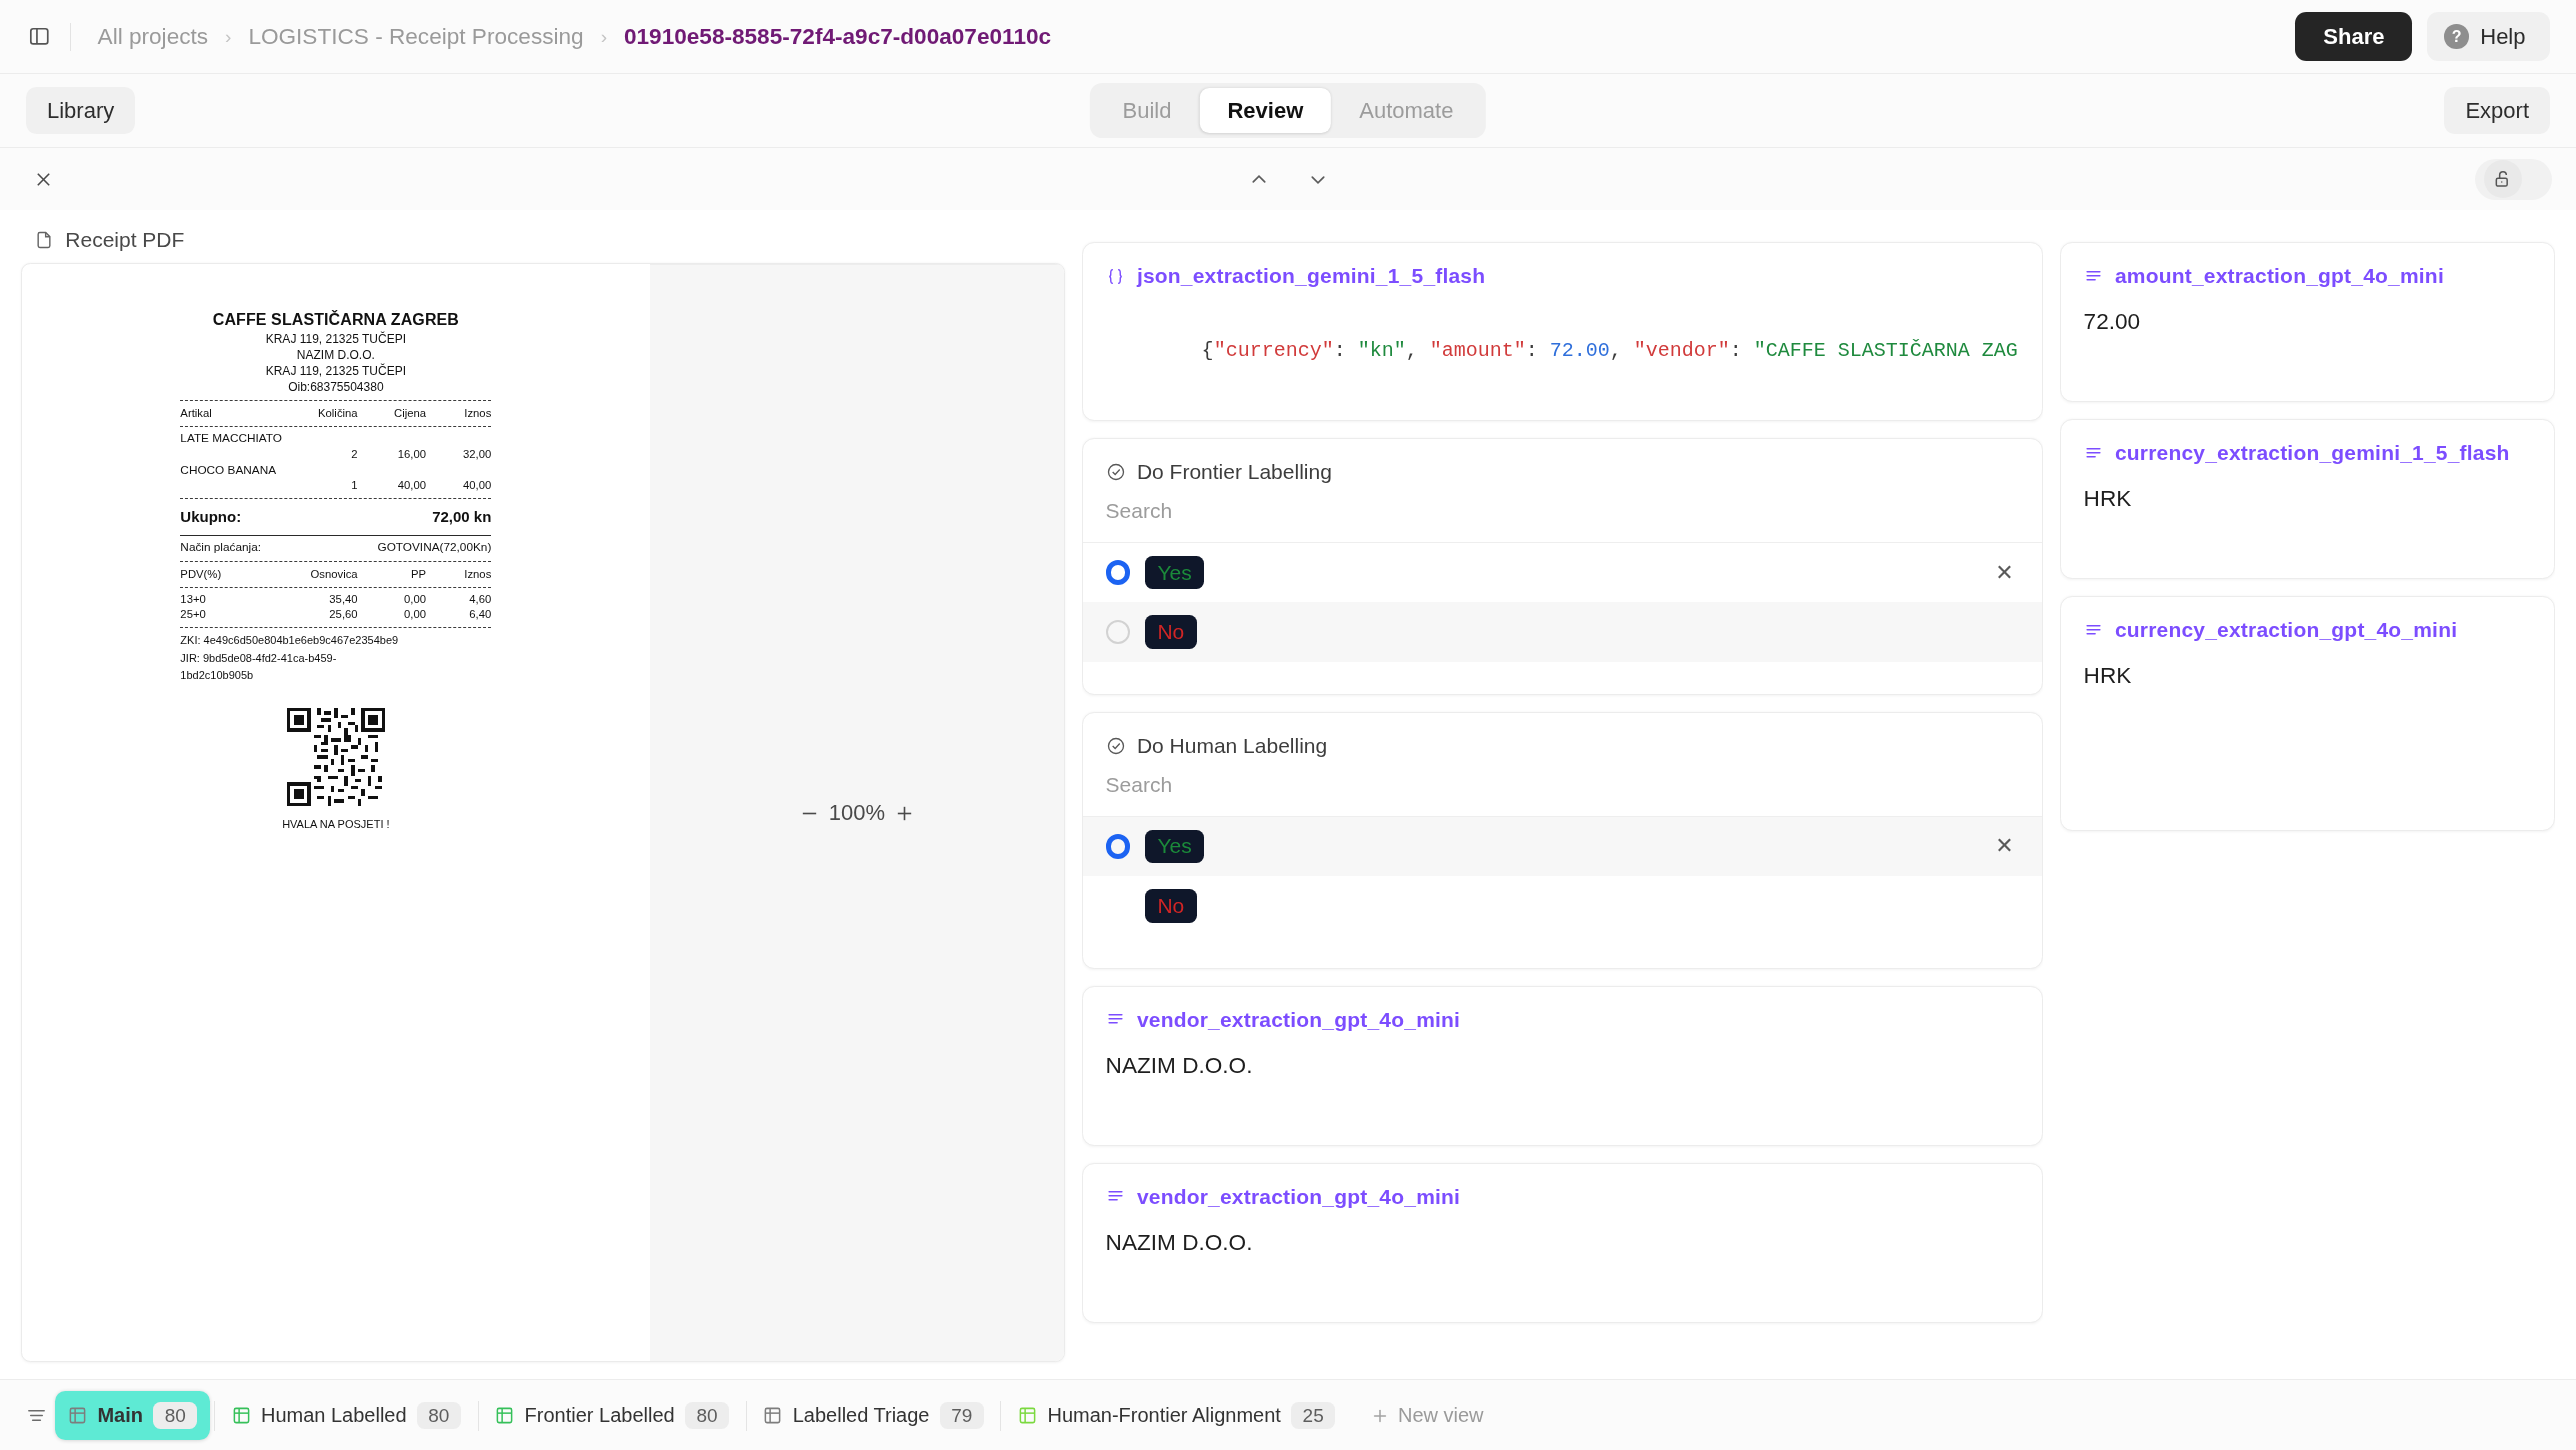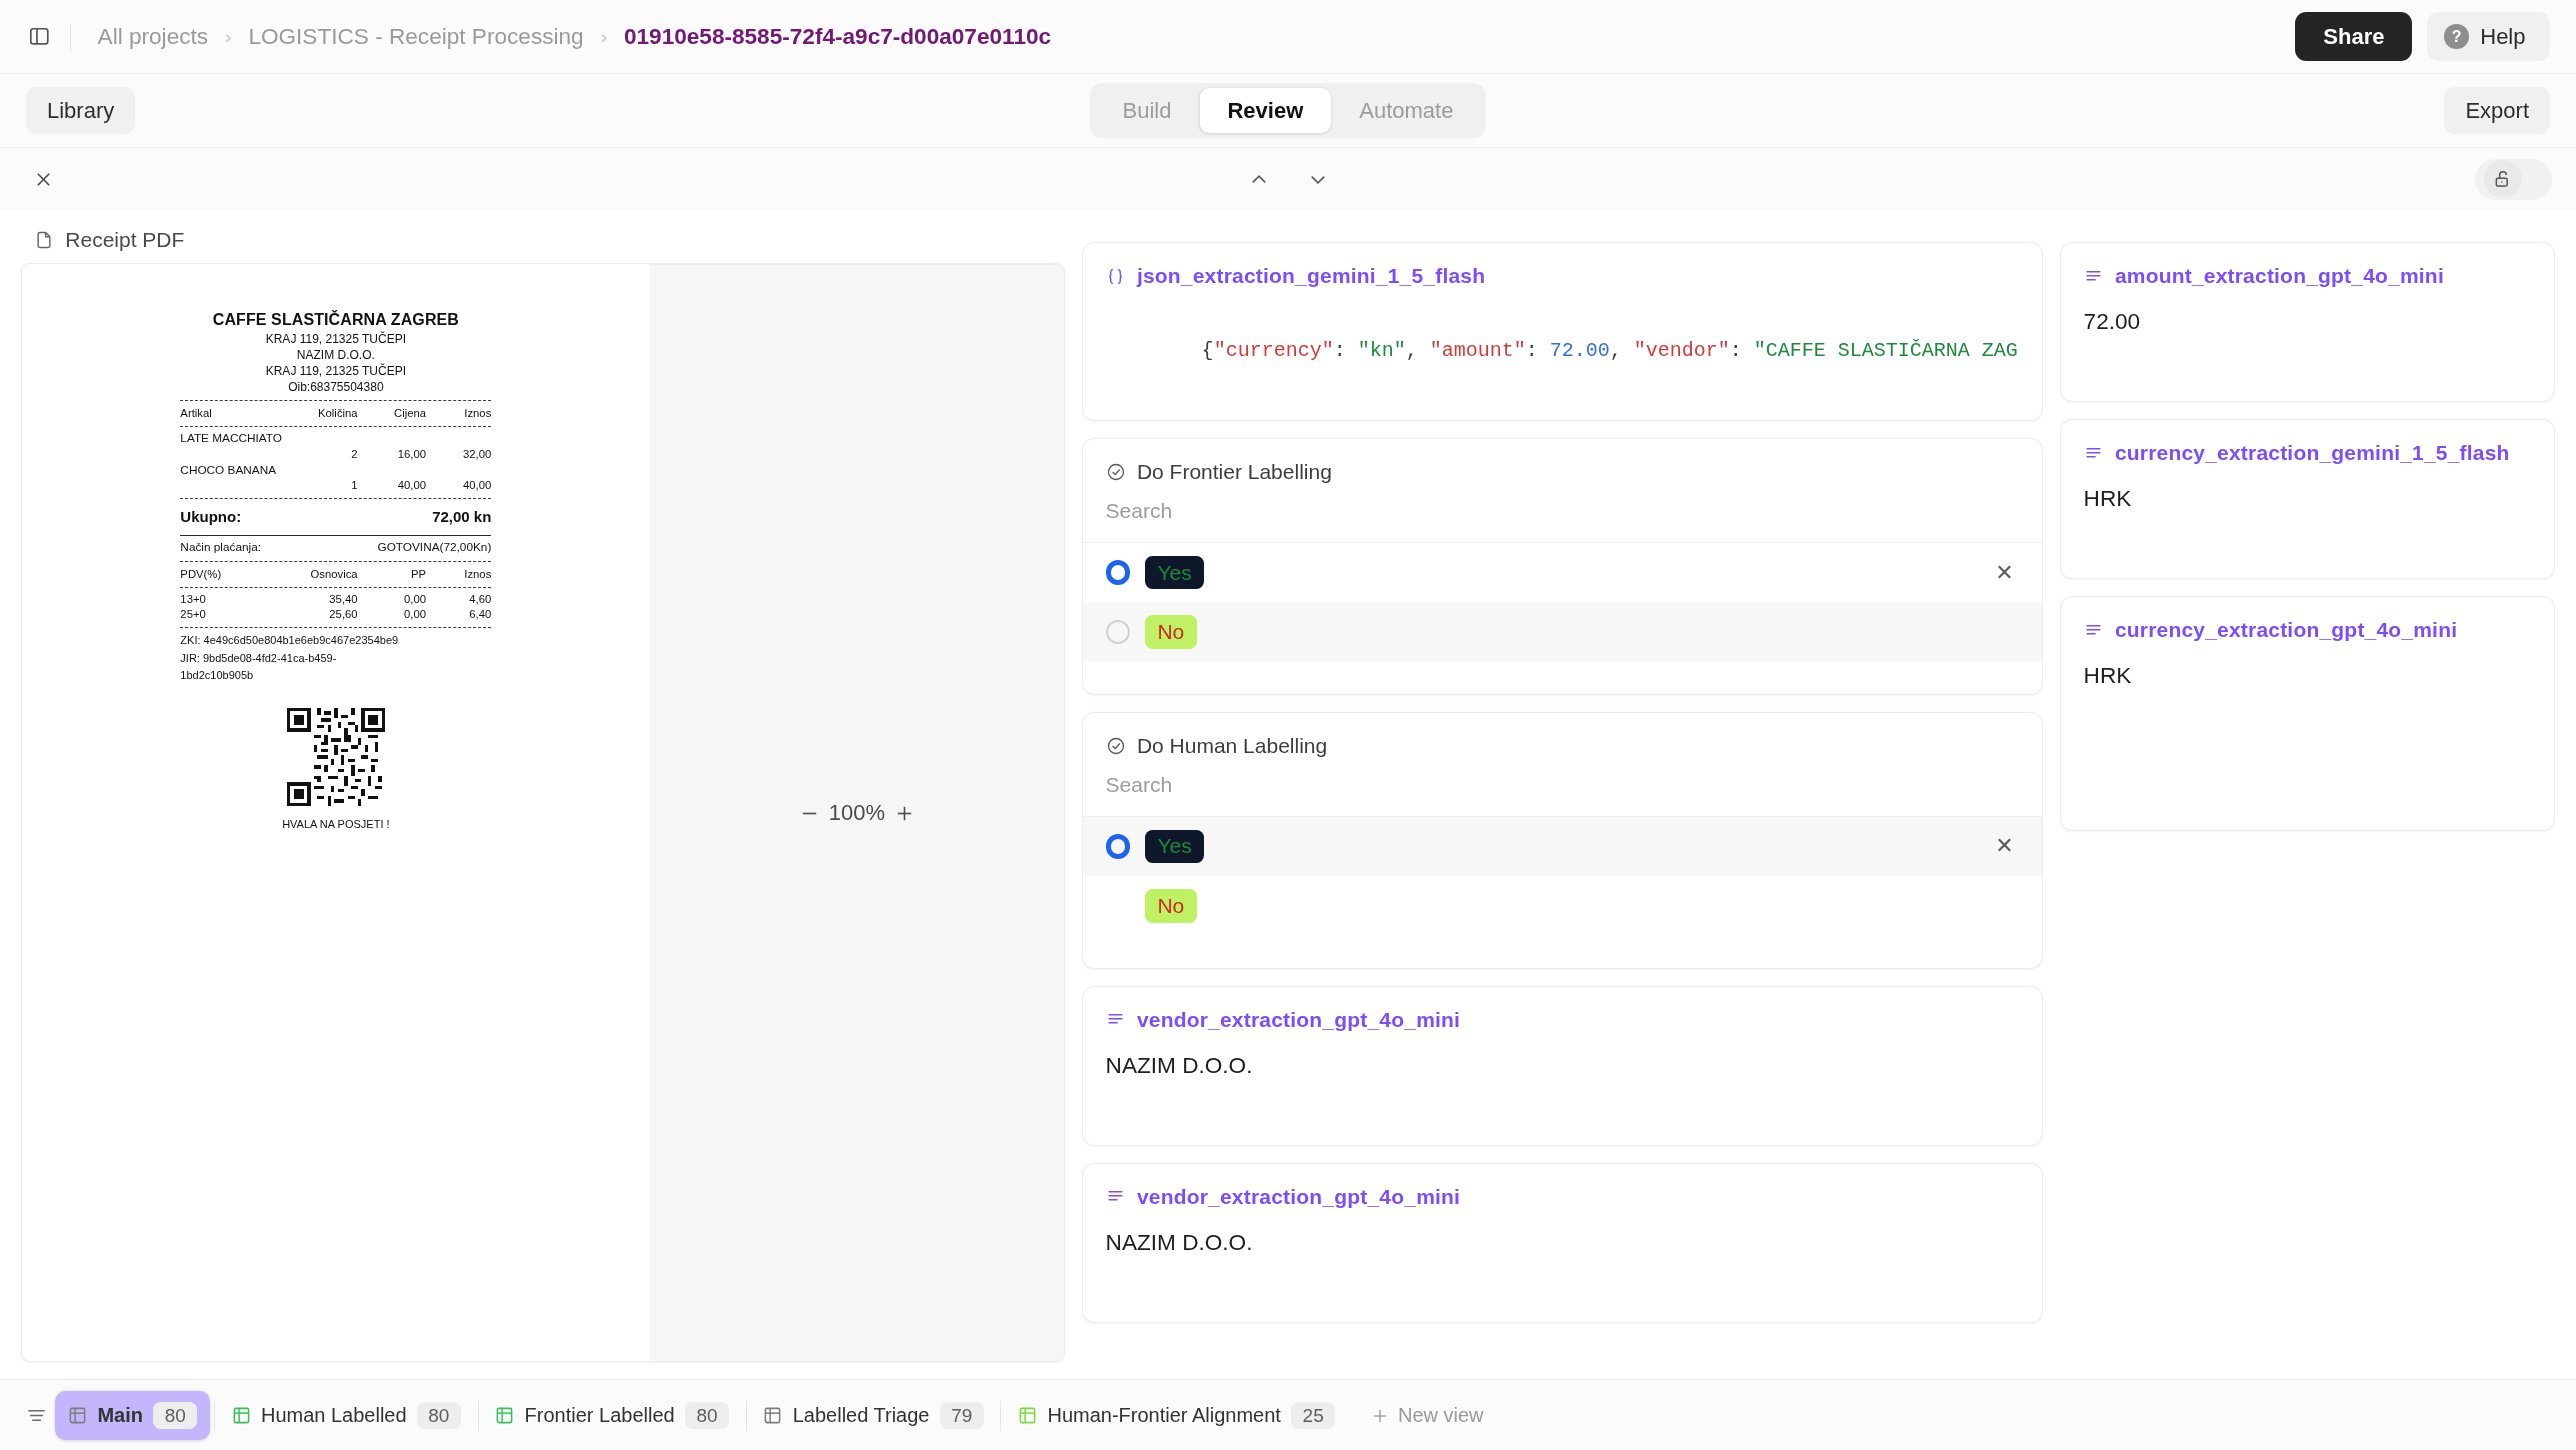--- a/index.html
+++ b/index.html
@@ -221,21 +221,21 @@
   }
   .opt-row.hover { background: #f7f7f7; }
   .radio {
     width: 24.5px; height: 24.5px; border-radius: 50%;
     border: 2.4px solid #d2d2d2; flex: none;
   }
   .radio.on { border: 5.7px solid #1c63f2; }
   .radio.hidden-dot { visibility: hidden; }
   .chip { font-size: 21px; padding: 4.7px 12.3px; border-radius: 7.5px; font-weight: 500; }
   .chip.yes { background: #0f172a; color: #1b8a3a; }
-  .chip.no  { background: #bef264; color: #d02525; }
+  .chip.no  { background: #0f172a; color: #d02525; }
   .opt-x { margin-left: auto; font-size: 22px; color: #5a5a5a; padding: 0 5.7px; cursor: pointer; }
   .lbl-pad { height: 32px; }
 
   .val-card { padding-bottom: 0; }
   .card-value { font-size: 22.6px; color: #1e1e1e; padding: 21px 22.6px 0 22.6px; }
   .card-sp { height: 66px; }
 
   
   .right-col {
     flex: 1 1 auto; min-width: 0;
@@ -249,21 +249,21 @@
     display: flex; align-items: center; gap: 0;
     padding: 0 17px; background: #fbfbfb;
     border-top: 0.9px solid #ececec;
   }
   .view-tab {
     display: flex; align-items: center; gap: 10.4px;
     padding: 10.4px 13px; border-radius: 10.4px; cursor: pointer;
     font-size: 20px; color: #333; white-space: nowrap;
   }
   .view-tab.active {
-    background: #c4b5fd; box-shadow: 0 0.9px 3.8px rgba(0,0,0,.14);
+    background: #5eead4; box-shadow: 0 0.9px 3.8px rgba(0,0,0,.14);
     font-weight: 600;
   }
   .view-count {
     background: #ededed; color: #5d5d5d; font-size: 19px;
     padding: 2.8px 11.3px; border-radius: 7.5px; font-weight: 400;
   }
   .view-sep { width: 0.9px; height: 30px; background: #e4e4e4; margin: 0 3.8px; }
   .new-view {
     display: flex; align-items: center; gap: 9.4px;
     font-size: 20px; color: #9a9a9a; padding: 10.4px 15px;

